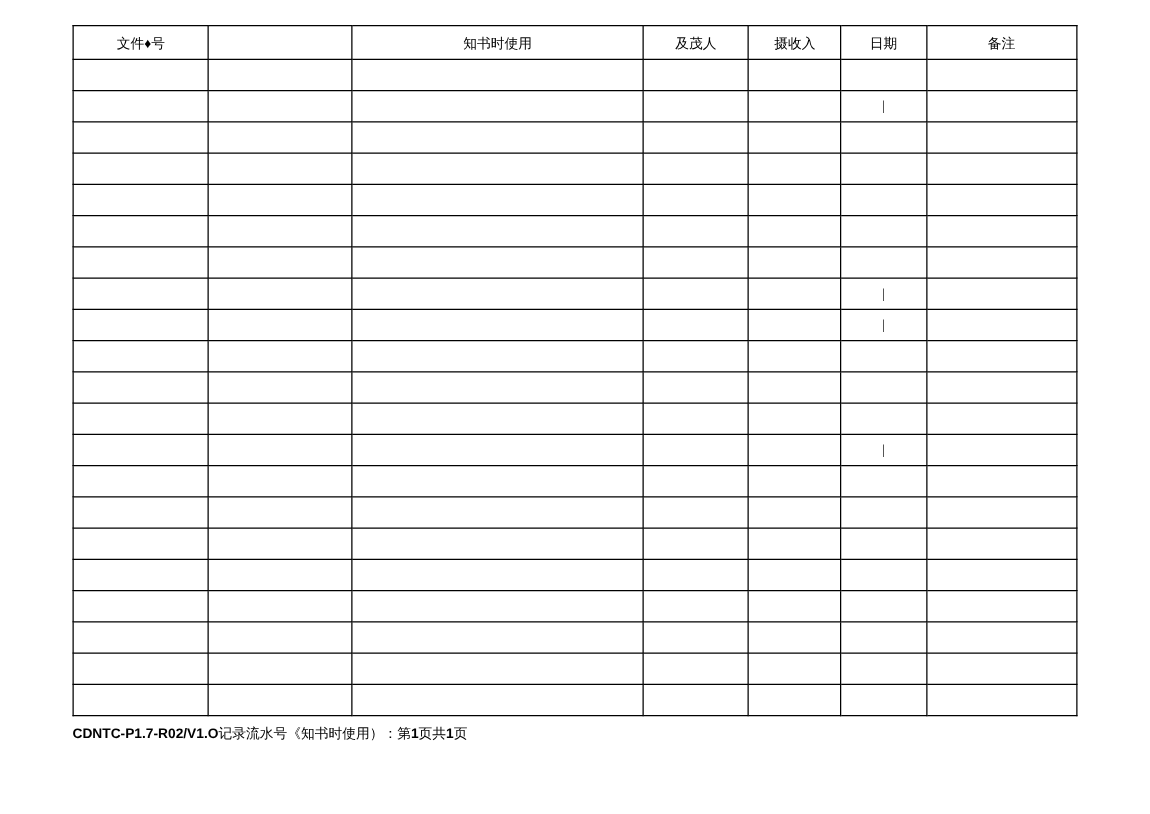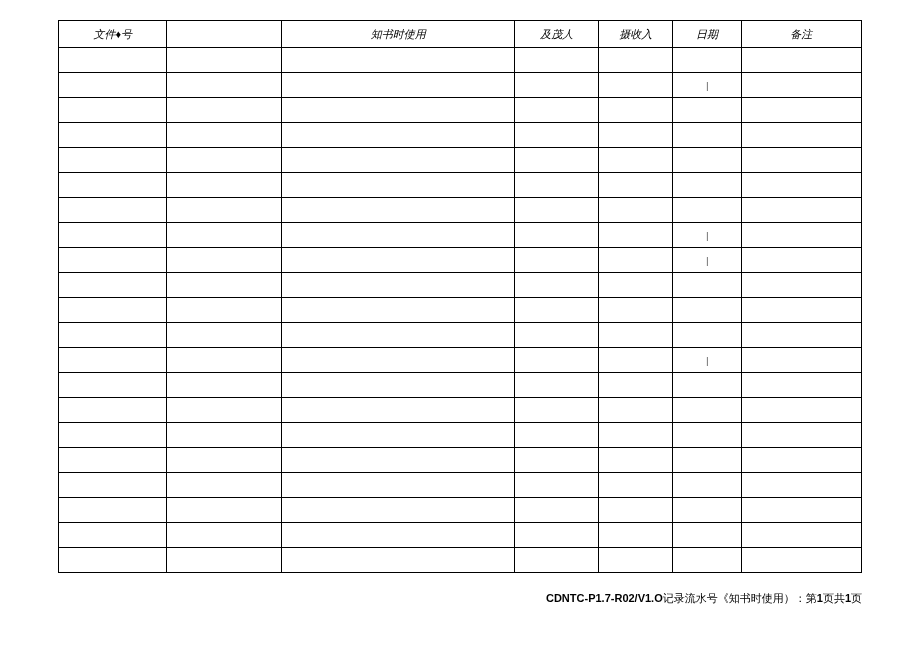--- a/index.html
+++ b/index.html
@@ -9,45 +9,44 @@
       width: 920px;
       height: 651px;
       position: relative;
       padding: 20px 58px 0 58px;
       font-size: 12px;
     }
     table {
       border-collapse: collapse;
       width: 100%;
       table-layout: fixed;
-      font-style: italic;
     }
     td, th {
       border: 1px solid #000;
       height: 25px;
       text-align: center;
       vertical-align: middle;
       font-weight: normal;
       padding: 0;
       font-size: 11px;
     }
     th { height: 27px; }
     .col-fileno { width: 13.5%; }
     .col-spacer { width: 14.3%; }
     .col-filename { width: 29%; }
     .col-jimao { width: 10.5%; }
     .col-receiver { width: 9.2%; }
     .col-date { width: 8.5%; }
     .col-remark { width: 15%; }
     .footer {
       display: flex;
-      justify-content: flex-end;
+      justify-content: flex-start;
       width: 100%;
       font-size: 11px;
-      margin-top: 18px;
+      margin-top: 6px;
     }
     .footer-left { font-family: Arial, sans-serif; font-weight: bold; }
     .footer-left .cn { font-family: "SimSun", "宋体", serif; font-weight: normal; }
     .footer-right { font-family: "SimSun", "宋体", serif; }
     .footer-right b { font-family: Arial, sans-serif; }
   </style>
 </head>
 <body>
 
 <table>

